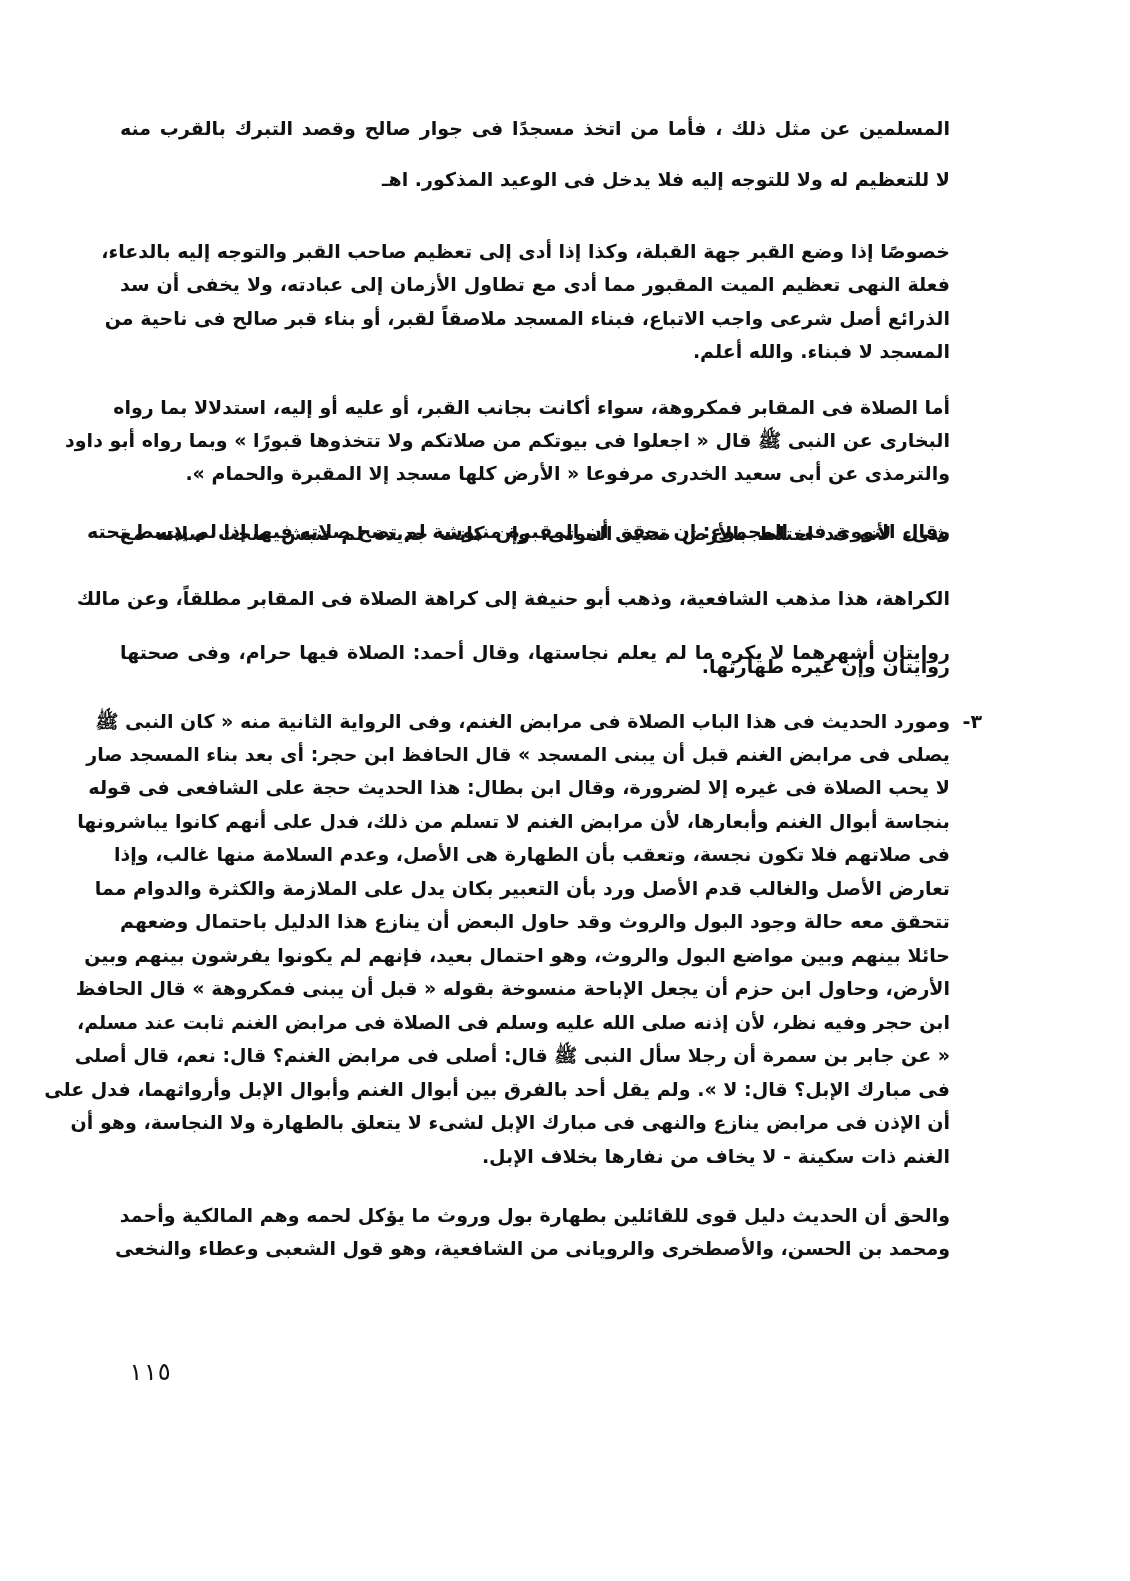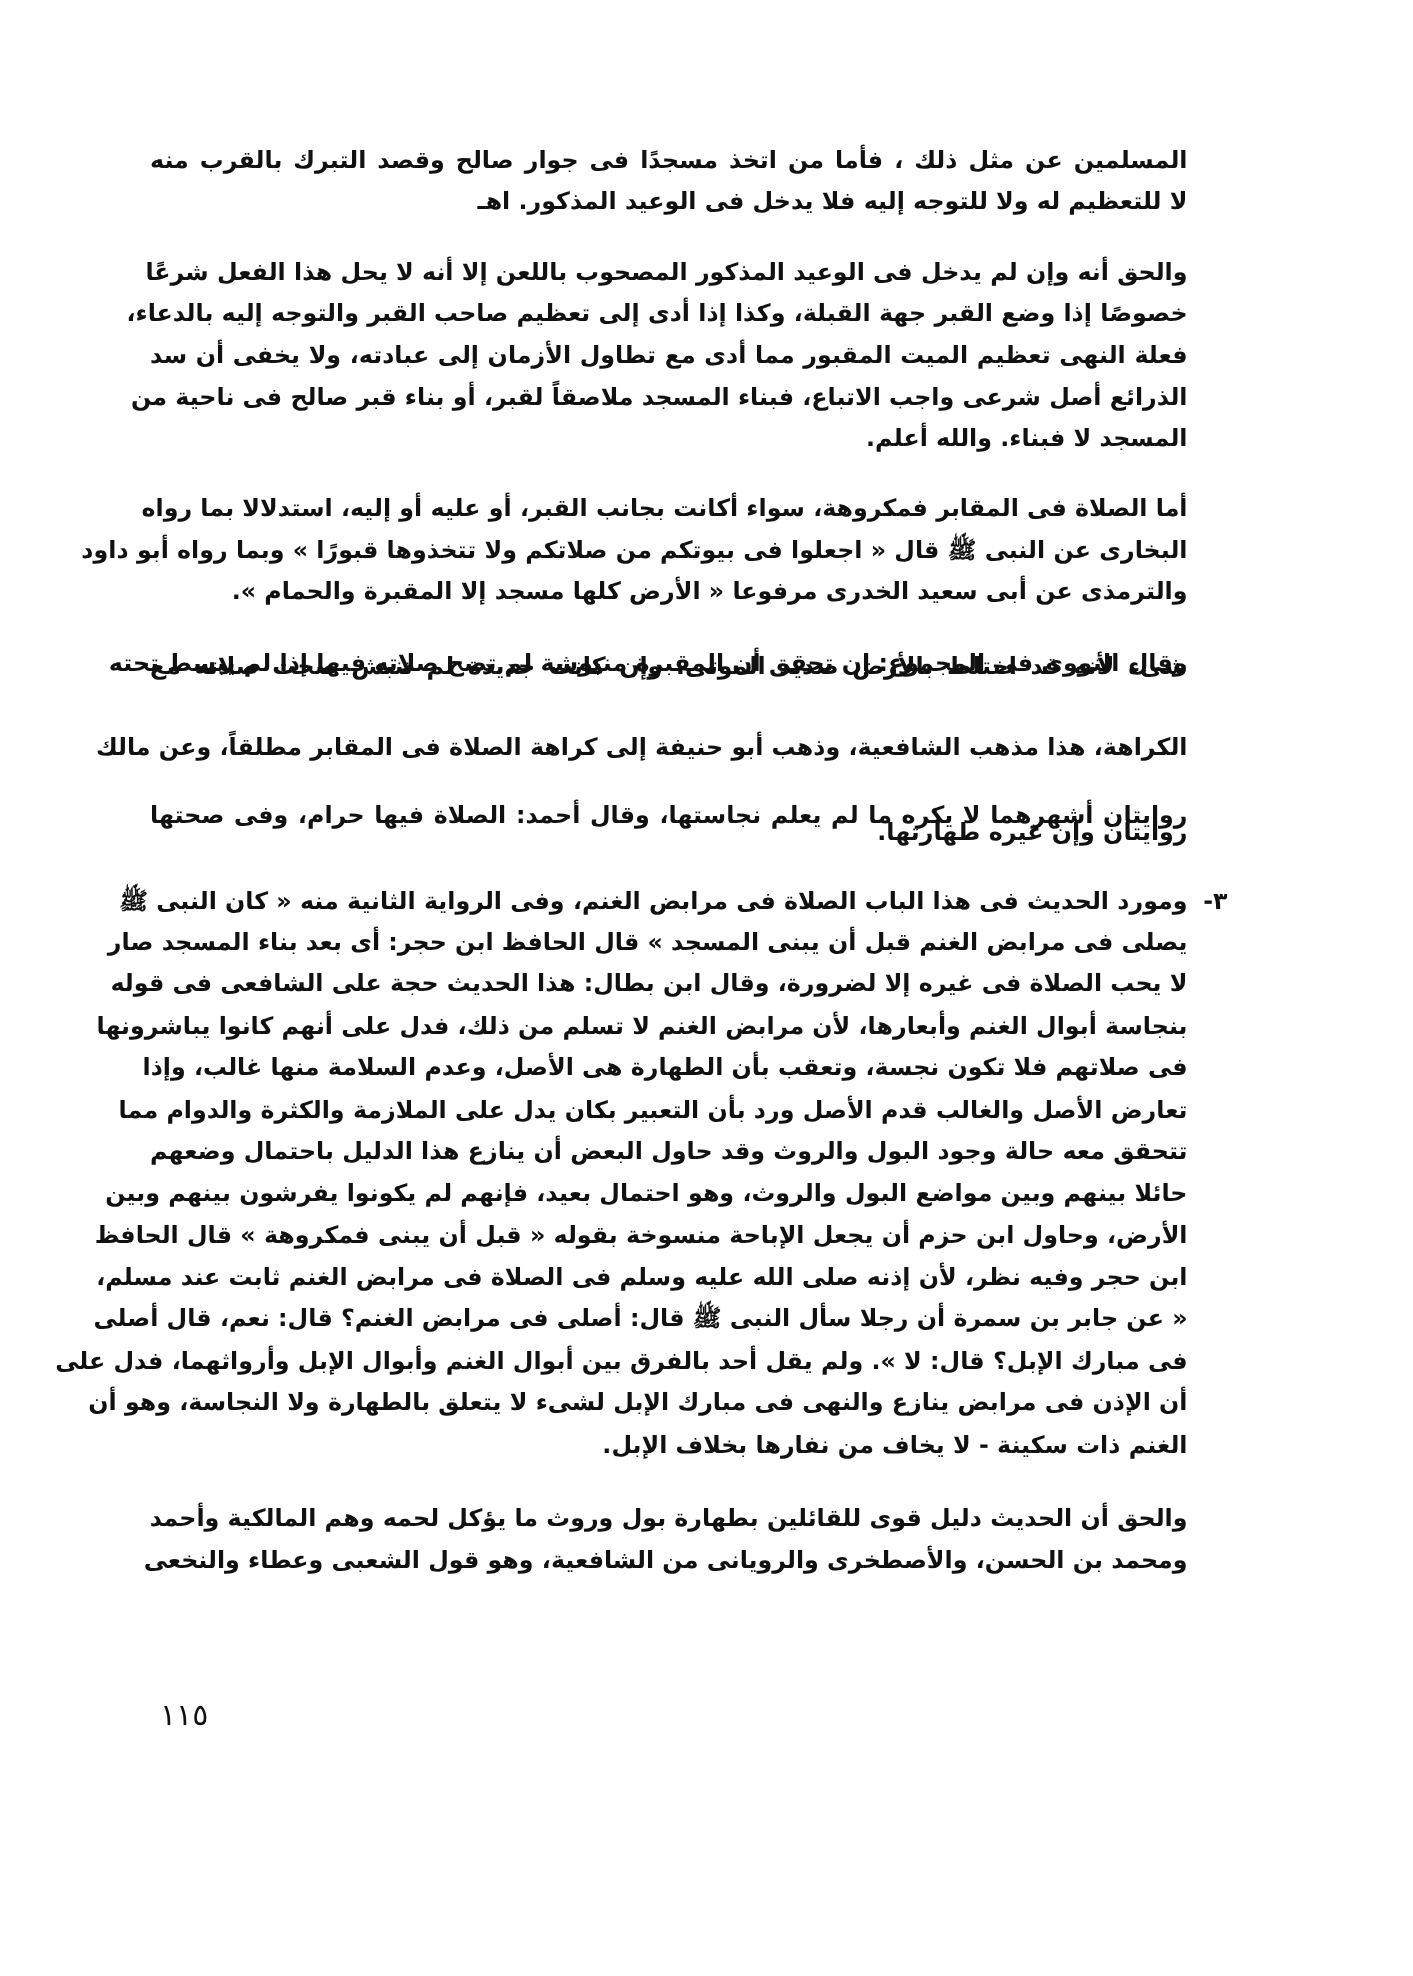--- a/index.html
+++ b/index.html
@@ -33,34 +33,33 @@
       font-size: 19px;
       font-weight: bold;
       direction: rtl;
       text-align: right;
     }
     .page-number {
       position: absolute;
       left: 128px;
       top: 1358px;
       font-size: 24px;
-      font-family: Liberation Sans, sans-serif;
+      font-family: Liberation Mono, monospace;
       color: #111;
       direction: rtl;
     }
   </style>
 </head>
 <body>
 
 <div class="page">
 
   <div class="line" style="top:113px">المسلمين عن مثل ذلك ، فأما من اتخذ مسجدًا فى جوار صالح وقصد التبرك بالقرب منه</div>
-  <div class="line last" style="top:146px">لا للتعظيم له ولا للتوجه إليه فلا يدخل فى الوعيد المذكور. اهـ</div>
+  <div class="line last" style="top:164px">لا للتعظيم له ولا للتوجه إليه فلا يدخل فى الوعيد المذكور. اهـ</div>
 
-  <div class="line" style="top:203px">والحق أنه وإن لم يدخل فى الوعيد المذكور المصحوب باللعن إلا أنه لا يحل هذا الفعل شرعًا</div>
   <div class="line" style="top:236px">خصوصًا إذا وضع القبر جهة القبلة، وكذا إذا أدى إلى تعظيم صاحب القبر والتوجه إليه بالدعاء،</div>
   <div class="line" style="top:269px">فعلة النهى تعظيم الميت المقبور مما أدى مع تطاول الأزمان إلى عبادته، ولا يخفى أن سد</div>
   <div class="line" style="top:303px">الذرائع أصل شرعى واجب الاتباع، فبناء المسجد ملاصقاً لقبر، أو بناء قبر صالح فى ناحية من</div>
   <div class="line last" style="top:336px">المسجد لا فبناء. والله أعلم.</div>
 
   <div class="line" style="top:392px">أما الصلاة فى المقابر فمكروهة، سواء أكانت بجانب القبر، أو عليه أو إليه، استدلالا بما رواه</div>
   <div class="line" style="top:425px">البخارى عن النبى ﷺ قال « اجعلوا فى بيوتكم من صلاتكم ولا تتخذوها قبورًا » وبما رواه أبو داود</div>
   <div class="line last" style="top:458px">والترمذى عن أبى سعيد الخدرى مرفوعا « الأرض كلها مسجد إلا المقبرة والحمام ».</div>
 
   <div class="line" style="top:516px">وقال النووى فى المجموع: إن تحقق أن المقبرة منبوشة لم تصح صلاته فيها إذا لم يبسط تحته</div>

